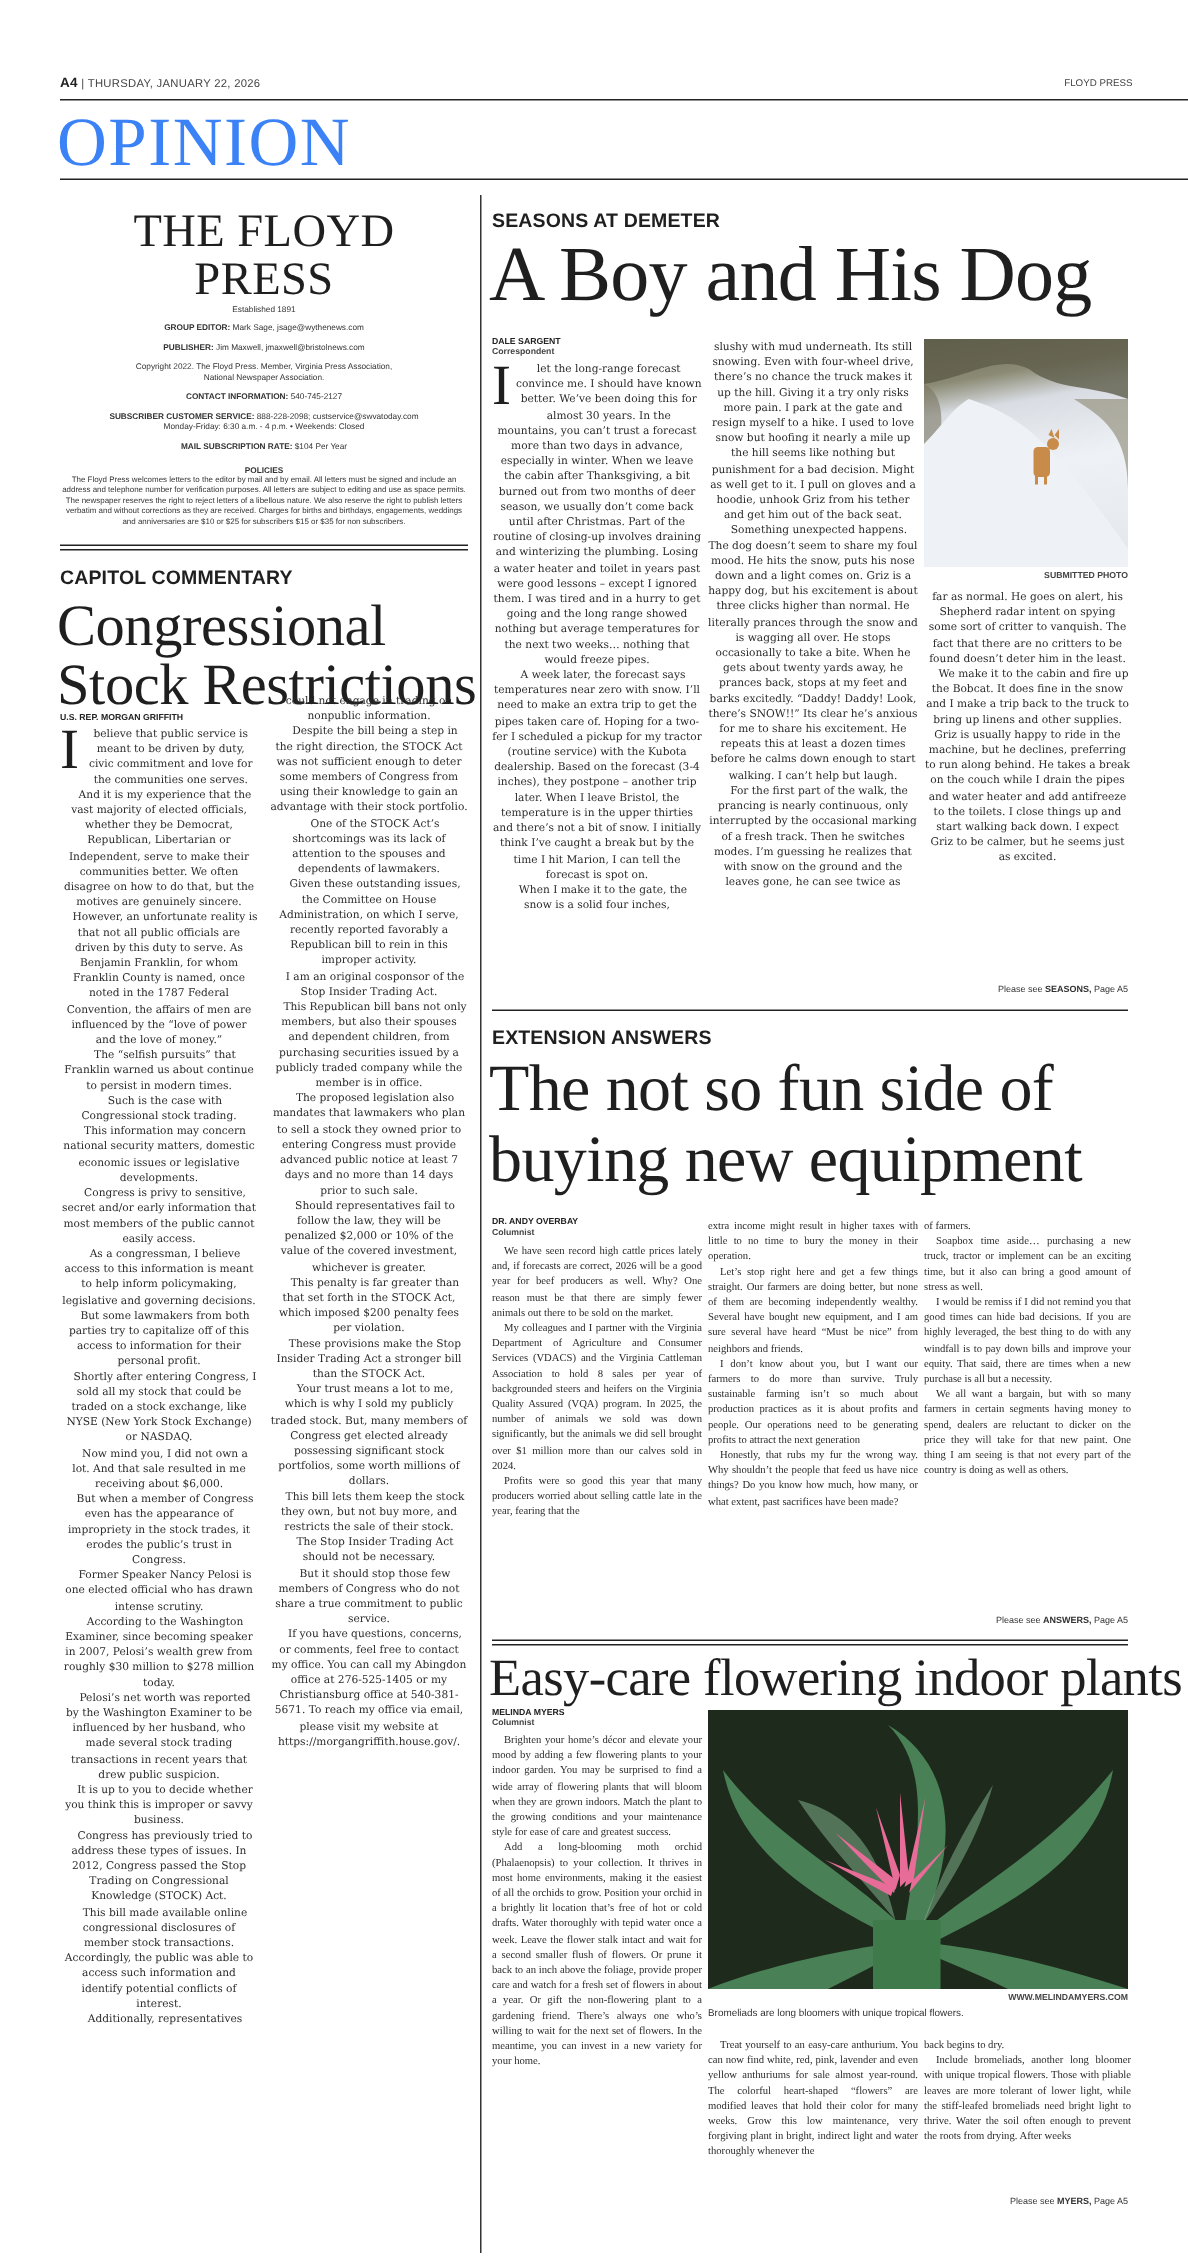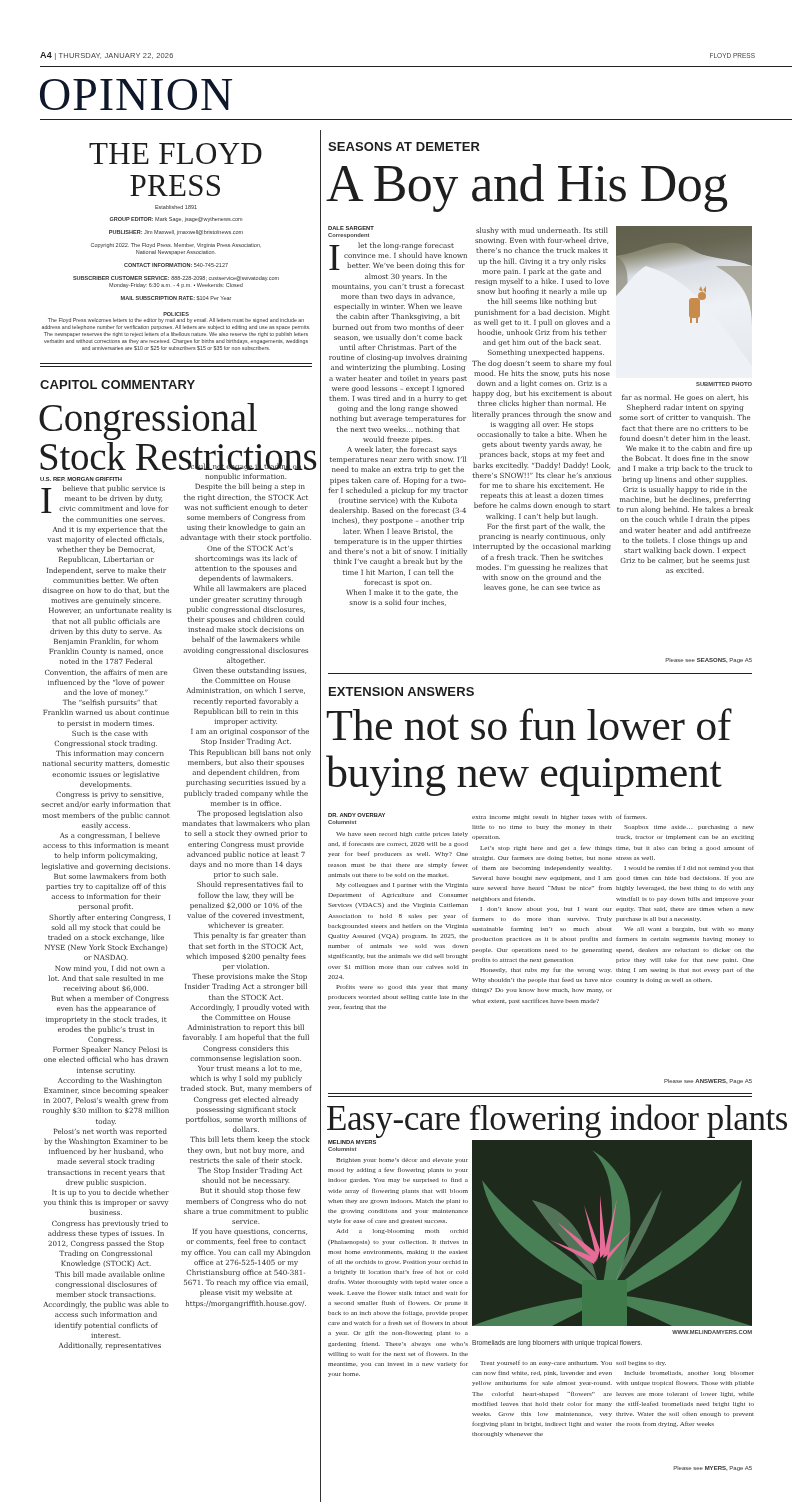--- a/index.html
+++ b/index.html
@@ -7,21 +7,21 @@
   body { position: relative; font-family: "DejaVu Serif", serif; color: #222; }
 
   .abs { position: absolute; }
 
   
   .folio { left: 40px; top: 50px; font-family: "Liberation Sans", sans-serif; font-size: 7.5px; color: #444; letter-spacing: 0.2px; }
   .folio b { font-size: 9px; color: #222; }
   .folio-right { right: 37px; top: 52px; font-family: "Liberation Sans", sans-serif; font-size: 6.5px; color: #444; }
   .rule { position: absolute; background: #222; }
 
-  .opinion-title { left: 38px; top: 72px; font-family: "Liberation Serif", serif; font-size: 46px; line-height: 46px; letter-spacing: 1px; color: #0f172a; }
+  .opinion-title { left: 38px; top: 72px; font-family: "Liberation Serif", serif; font-size: 46px; line-height: 46px; letter-spacing: 1px; color: #3b82f6; }
 
   
   .masthead { left: 40px; top: 138px; width: 272px; text-align: center; font-family: "Liberation Sans", sans-serif; color: #333; }
   .masthead .paper-name { font-family: "Liberation Serif", serif; font-size: 31px; line-height: 32px; color: #1f1f1f; letter-spacing: 0.3px; }
   .masthead .est { font-size: 5.5px; margin-top: 2px; }
   .masthead .line { font-size: 5.5px; line-height: 7px; margin-top: 6px; }
   .masthead .line b { font-weight: 700; }
   .masthead .policies-h { font-size: 5.5px; font-weight: 700; margin-top: 9px; }
   .masthead .policies { font-size: 5.3px; line-height: 6.9px; text-align: center; }
 
@@ -101,29 +101,27 @@
   <p>Pelosi’s net worth was reported by the Washington Examiner to be influenced by her husband, who made several stock trading transactions in recent years that drew public suspicion.</p>
   <p>It is up to you to decide whether you think this is improper or savvy business.</p>
   <p>Congress has previously tried to address these types of issues. In 2012, Congress passed the Stop Trading on Congressional Knowledge (STOCK) Act.</p>
   <p>This bill made available online congressional disclosures of member stock transactions. Accordingly, the public was able to access such information and identify potential conflicts of interest.</p>
   <p>Additionally, representatives</p>
 </div>
 <div class="col" style="left:180px; top:462px; width:132px;">
   <p class="noindent">could not engage in trading on nonpublic information.</p>
   <p>Despite the bill being a step in the right direction, the STOCK Act was not sufficient enough to deter some members of Congress from using their knowledge to gain an advantage with their stock portfolio.</p>
   <p>One of the STOCK Act’s shortcomings was its lack of attention to the spouses and dependents of lawmakers.</p>
-  <p>While all lawmakers are placed under greater scrutiny through public congressional disclosures, their spouses and children could instead make stock decisions on behalf of the lawmakers while avoiding congressional disclosures altogether.</p>
   <p>Given these outstanding issues, the Committee on House Administration, on which I serve, recently reported favorably a Republican bill to rein in this improper activity.</p>
   <p>I am an original cosponsor of the Stop Insider Trading Act.</p>
   <p>This Republican bill bans not only members, but also their spouses and dependent children, from purchasing securities issued by a publicly traded company while the member is in office.</p>
   <p>The proposed legislation also mandates that lawmakers who plan to sell a stock they owned prior to entering Congress must provide advanced public notice at least 7 days and no more than 14 days prior to such sale.</p>
   <p>Should representatives fail to follow the law, they will be penalized $2,000 or 10% of the value of the covered investment, whichever is greater.</p>
   <p>This penalty is far greater than that set forth in the STOCK Act, which imposed $200 penalty fees per violation.</p>
   <p>These provisions make the Stop Insider Trading Act a stronger bill than the STOCK Act.</p>
-  <p>Accordingly, I proudly voted with the Committee on House Administration to report this bill favorably. I am hopeful that the full Congress considers this commonsense legislation soon.</p>
   <p>Your trust means a lot to me, which is why I sold my publicly traded stock. But, many members of Congress get elected already possessing significant stock portfolios, some worth millions of dollars.</p>
   <p>This bill lets them keep the stock they own, but not buy more, and restricts the sale of their stock.</p>
   <p>The Stop Insider Trading Act should not be necessary.</p>
   <p>But it should stop those few members of Congress who do not share a true commitment to public service.</p>
   <p>If you have questions, concerns, or comments, feel free to contact my office. You can call my Abingdon office at 276-525-1405 or my Christiansburg office at 540-381-5671. To reach my office via email, please visit my website at https://morgangriffith.house.gov/.</p>
 </div>
 
 <div class="rule" style="left:320px; top:130px; width:1px; height:1372px; background:#333;"></div>
 
 <div class="abs kicker" style="left:328px; top:139px;">SEASONS AT DEMETER</div>
@@ -163,21 +161,21 @@
   <p class="noindent">far as normal. He goes on alert, his Shepherd radar intent on spying some sort of critter to vanquish. The fact that there are no critters to be found doesn’t deter him in the least.</p>
   <p>We make it to the cabin and fire up the Bobcat. It does fine in the snow and I make a trip back to the truck to bring up linens and other supplies. Griz is usually happy to ride in the machine, but he declines, preferring to run along behind. He takes a break on the couch while I drain the pipes and water heater and add antifreeze to the toilets. I close things up and start walking back down. I expect Griz to be calmer, but he seems just as excited.</p>
 </div>
 <div class="abs see" style="left:600px; top:657px; width:152px;">
   <span>Please see </span><b>SEASONS,</b><span> Page A5</span>
 </div>
 <div class="rule" style="left:328px; top:673px; width:424px; height:1.2px;"></div>
 
 <div class="abs kicker" style="left:328px; top:684px;">EXTENSION ANSWERS</div>
 <div class="abs headline" style="left:326px; top:702px; font-size:44px; line-height:47px; letter-spacing:-0.4px;">
-  <div>The not so fun lower of</div>
+  <div>The not so fun side of</div>
   <div>buying new equipment</div>
 </div>
 <div class="abs" style="left:328px; top:812px;">
   <div class="byline">DR. ANDY OVERBAY</div>
   <div class="byline-role">Columnist</div>
 </div>
 <div class="col just" style="left:328px; top:829px; width:140px;">
   <p>We have seen record high cattle prices lately and, if forecasts are correct, 2026 will be a good year for beef producers as well. Why? One reason must be that there are simply fewer animals out there to be sold on the market.</p>
   <p>My colleagues and I partner with the Virginia Department of Agriculture and Consumer Services (VDACS) and the Virginia Cattleman Association to hold 8 sales per year of backgrounded steers and heifers on the Virginia Quality Assured (VQA) program. In 2025, the number of animals we sold was down significantly, but the animals we did sell brought over $1 million more than our calves sold in 2024.</p>
   <p>Profits were so good this year that many producers worried about selling cattle late in the year, fearing that the</p>
@@ -233,18 +231,18 @@
       <polygon points="122,124 78,100 124,118"></polygon>
     </g>
   </svg>
 </div>
 <div class="abs credit" style="left:472px; top:1329px; width:280px;">WWW.MELINDAMYERS.COM</div>
 <div class="abs caption" style="left:472px; top:1339px; width:280px;">Bromeliads are long bloomers with unique tropical flowers.</div>
 <div class="col just" style="left:472px; top:1358px; width:140px;">
   <p>Treat yourself to an easy-care anthurium. You can now find white, red, pink, lavender and even yellow anthuriums for sale almost year-round. The colorful heart-shaped “flowers” are modified leaves that hold their color for many weeks. Grow this low maintenance, very forgiving plant in bright, indirect light and water thoroughly whenever the</p>
 </div>
 <div class="col just" style="left:616px; top:1358px; width:138px;">
-  <p class="noindent">soil begins to dry.</p>
+  <p class="noindent">back begins to dry.</p>
   <p>Include bromeliads, another long bloomer with unique tropical flowers. Those with pliable leaves are more tolerant of lower light, while the stiff-leafed bromeliads need bright light to thrive. Water the soil often enough to prevent the roots from drying. After weeks</p>
 </div>
 <div class="abs see" style="left:600px; top:1465px; width:152px;">
   <span>Please see </span><b>MYERS,</b><span> Page A5</span>
 </div>
 
 </body></html>

